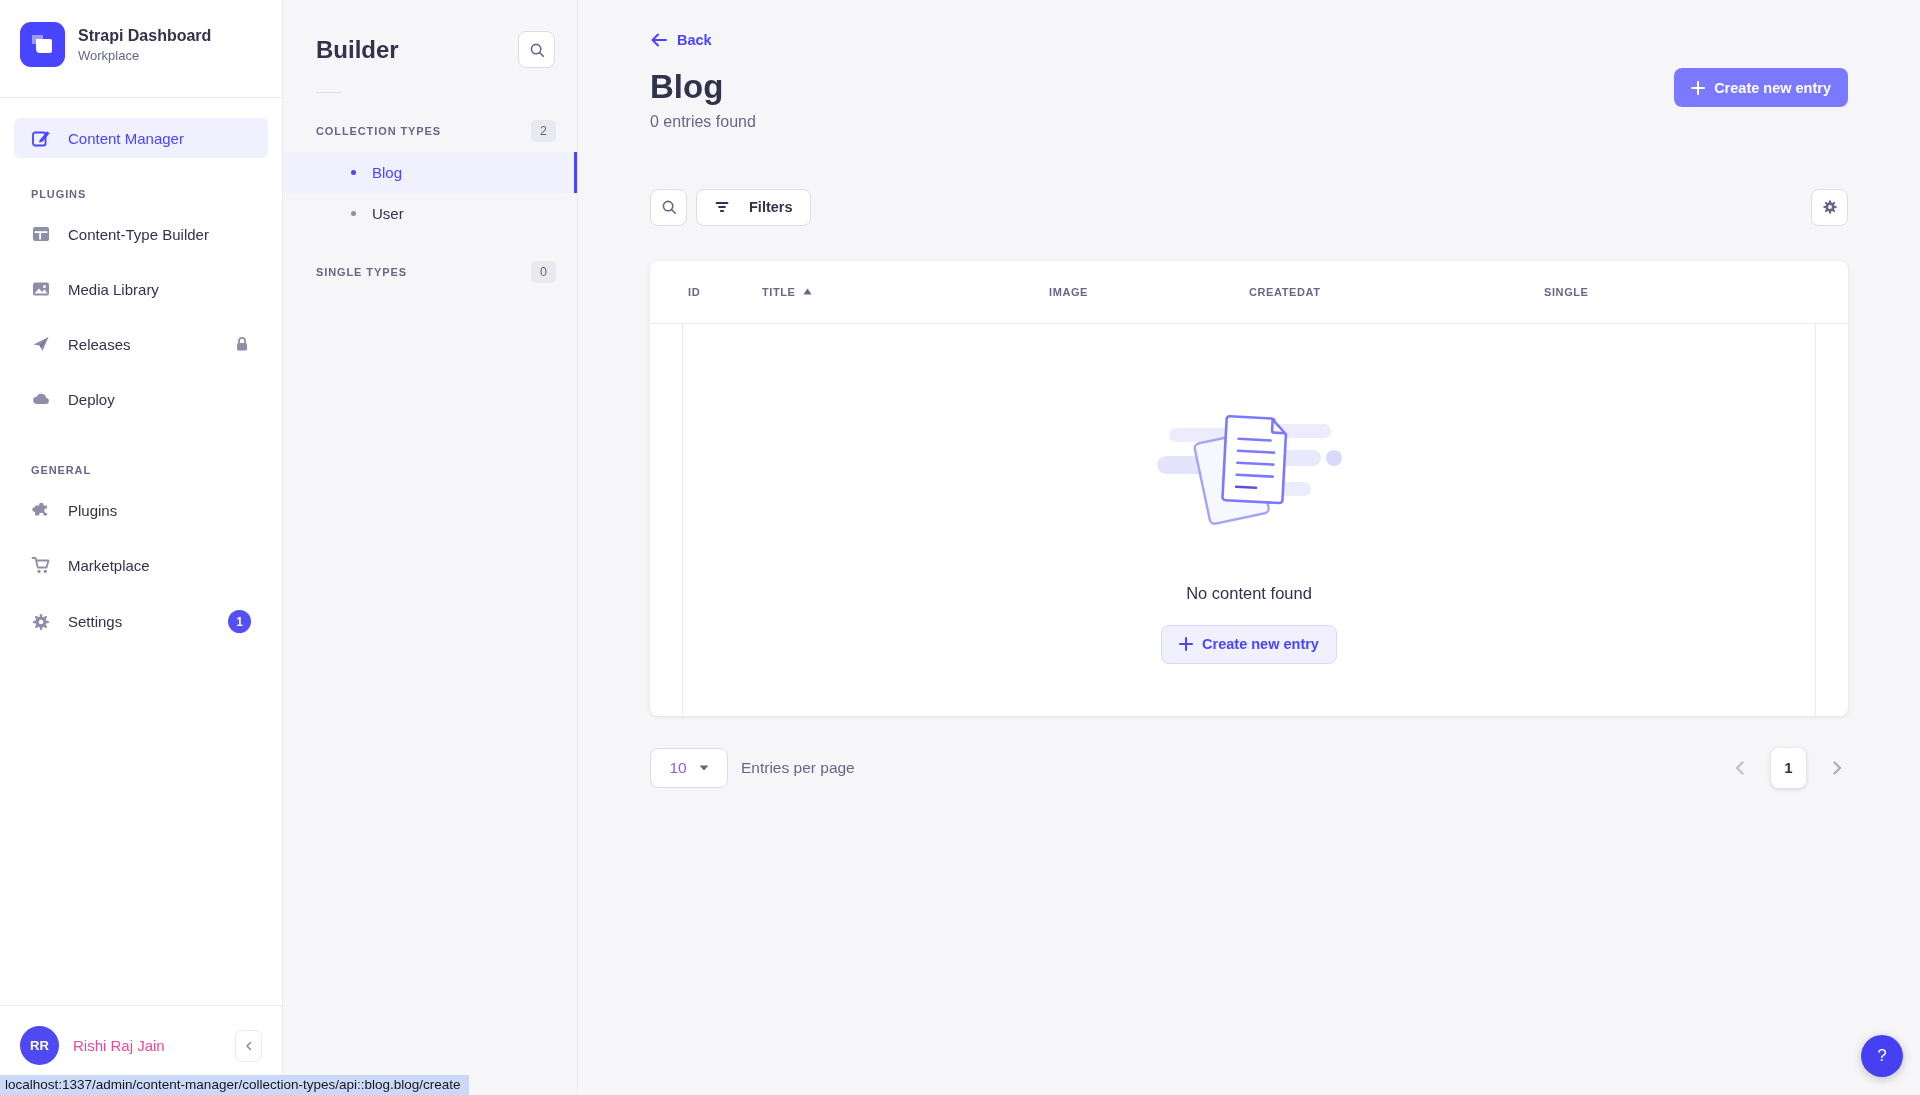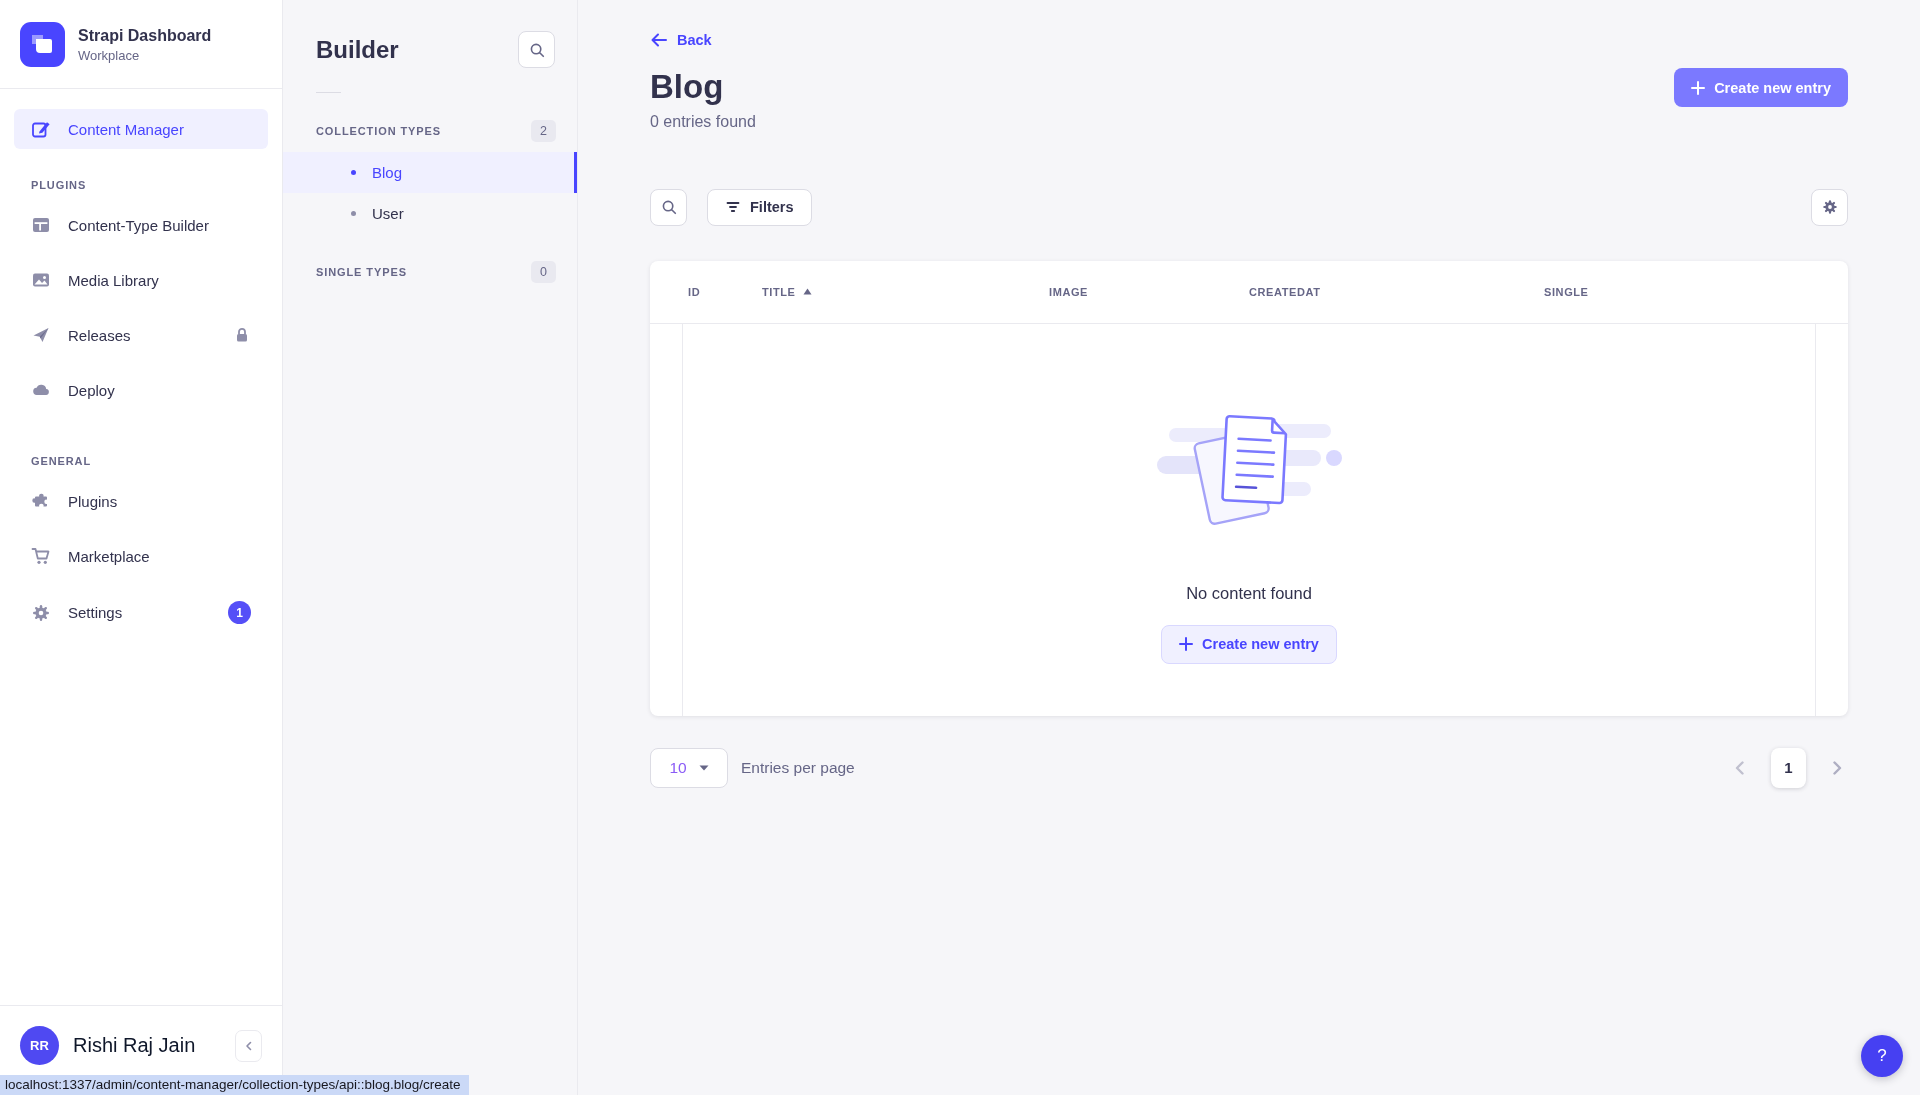--- a/index.html
+++ b/index.html
@@ -7,42 +7,42 @@
   body {
     font-family:"Liberation Sans", sans-serif;
     background:#f6f6f9; color:#32324d;
     display:flex; position:relative;
   }
   svg { display:block; }
 
   
   .sidebar { width:283px; min-width:283px; background:#ffffff; border-right:1px solid #eaeaef;
              display:flex; flex-direction:column; height:100%; }
-  .brand { display:flex; align-items:center; gap:13px; padding:22px 20px 21px 20px; border-bottom:1px solid #eaeaef; }
+  .brand { display:flex; align-items:center; gap:13px; padding:22px 20px 30px 20px; border-bottom:1px solid #eaeaef; }
   .brand-logo { width:45px; height:45px; border-radius:11px; background:#4945ff; position:relative; flex-shrink:0; }
   .brand-text .brand-title { font-size:16px; font-weight:700; color:#32324d; }
   .brand-text .brand-sub { font-size:13px; color:#666687; margin-top:3px; }
 
   .nav-main { padding:20px 14px 0 14px; }
   .nav-item { display:flex; align-items:center; gap:17px; padding:10px 17px; border-radius:6px;
               font-size:15px; color:#32324d; margin-bottom:15px; cursor:pointer; }
   .nav-item.active { background:#f0f0ff; color:#4945ff; font-weight:500; margin-bottom:0; }
   .nav-section { padding:0 14px; }
   .section-heading { font-size:11px; font-weight:700; letter-spacing:0.9px; color:#666687;
                      margin:30px 0 14px 17px; }
   .nav-icon { width:20px; height:20px; flex-shrink:0; }
   .item-right { margin-left:auto; display:flex; align-items:center; }
   .notif-badge { min-width:23px; height:23px; border-radius:12px; background:#554ff7; color:#fff;
                  font-size:12px; font-weight:700; display:flex; align-items:center; justify-content:center; padding:0 7px; }
 
   .sidebar-user { margin-top:auto; border-top:1px solid #eaeaef; padding:20px 20px 30px 20px;
                   display:flex; align-items:center; gap:14px; }
   .avatar { width:39px; height:39px; border-radius:50%; background:#4f49f2; color:#fff;
             font-size:13px; font-weight:700; display:flex; align-items:center; justify-content:center; flex-shrink:0; }
-  .user-name { font-size:20px; color:#0f172a; }
+  .user-name { font-size:15px; color:#ec4899; }
   .collapse-btn { margin-left:auto; width:27px; height:32px; background:#fff; border:1px solid #eaeaef;
                   border-radius:7px; display:flex; align-items:center; justify-content:center; cursor:pointer; }
 
   .statusbar { position:absolute; left:0; bottom:0; z-index:20; background:#cbd9f7;
                font-size:13.5px; color:#17171f; padding:2px 8px 3px 5px; white-space:nowrap; }
 
   
   .subnav { width:295px; min-width:295px; background:#f6f6f9; border-right:1px solid #eaeaef; height:100%; }
   .subnav-header { display:flex; align-items:center; justify-content:space-between; padding:31px 22px 0 33px; }
   .subnav-title { font-size:24px; font-weight:700; color:#32324d; }
@@ -64,23 +64,23 @@
   .back-link { display:inline-flex; align-items:center; gap:9px; color:#4945ff; font-size:14.5px;
                font-weight:600; cursor:pointer; }
   .title-row { display:flex; align-items:flex-start; justify-content:space-between; margin-top:16px; }
   .page-title { font-size:33px; font-weight:700; color:#32324d; line-height:1.15; }
   .page-subtitle { font-size:16px; color:#666687; margin-top:7px; }
   .btn-primary { display:flex; align-items:center; gap:9px; background:#7b79ff; color:#fff;
                  border:none; border-radius:8px; font-size:14.5px; font-weight:600;
                  padding:0 17px; height:39px; cursor:pointer; font-family:inherit; }
 
   .toolbar { display:flex; align-items:center; gap:9px; margin-top:58px; }
-  .btn-filters { display:flex; align-items:center; gap:9px; background:#fff; border:1px solid #dcdce4;
+  .btn-filters { display:flex; align-items:center; gap:19px; background:#fff; border:1px solid #dcdce4;
                  border-radius:8px; height:37px; padding:0 17px; font-size:14.5px; font-weight:600;
-                 color:#32324d; cursor:pointer; font-family:inherit;margin-left:11px; }
+                 color:#32324d; cursor:pointer; font-family:inherit; }
   .toolbar-spacer { flex:1; }
 
   .table-card { margin-top:35px; background:#fff; border-radius:8px; height:455px;
                 box-shadow:0 1px 4px rgba(33,33,52,0.1); display:flex; flex-direction:column; }
   .table-header { display:flex; align-items:center; height:63px; padding-left:38px;
                   border-bottom:1px solid #eaeaef; flex-shrink:0; }
   .th { font-size:11px; font-weight:700; letter-spacing:0.6px; color:#666687; display:flex; align-items:center; gap:7px; }
   .col-id { width:74px; } .col-title { width:287px; } .col-image { width:200px; }
   .col-created { width:295px; } .col-state { flex:1; }
   .table-body { flex:1; margin:0 32px; border-left:1px solid #eaeaef; border-right:1px solid #eaeaef;

